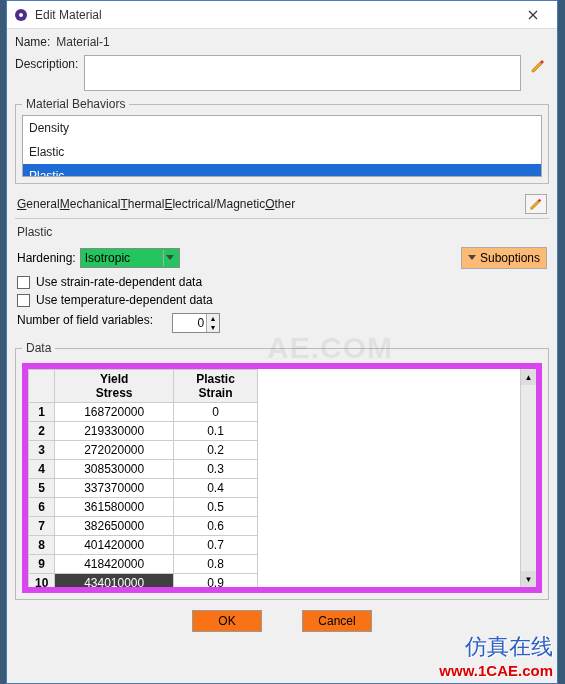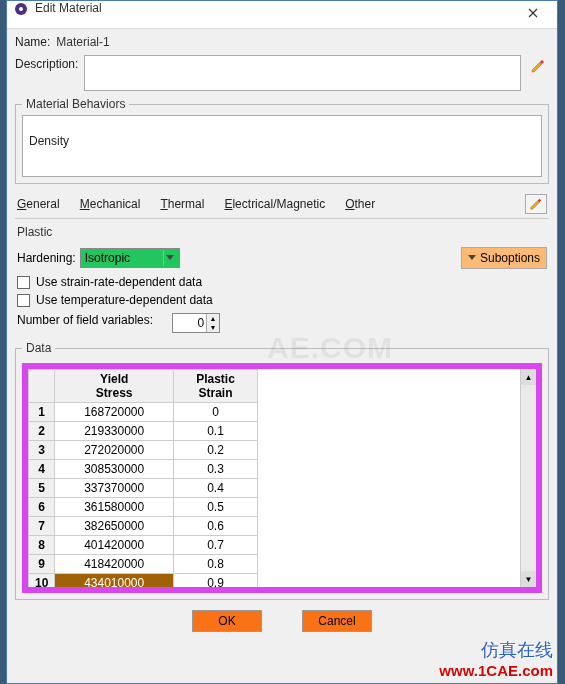--- a/index.html
+++ b/index.html
@@ -19,21 +19,21 @@
     width: 552px;
     height: 684px;
     background: #f0f0f0;
     border: 1px solid #4a7ab0;
   }
   .titlebar {
     height: 28px;
     background: #fff;
     border-bottom: 1px solid #ddd;
     display: flex;
-    align-items: flex-start;
+    align-items: center;
     padding: 0 4px 0 6px;
   }
   .titlebar .icon-app {
     width: 16px; height: 16px;
     margin-right: 6px;
   }
   .title-text { flex: 1; color: #333; font-size: 12px; }
   .close-btn {
     width: 40px; height: 24px;
     display: flex; align-items:center; justify-content:center;
@@ -64,32 +64,32 @@
     padding:4px 6px 6px 6px;
   }
   fieldset.behaviors legend { color:#333; padding:0 4px; }
   .behavior-list {
     background:#fff;
     border:1px solid #aaa;
     height:62px;
     overflow:hidden;
   }
   .behavior-item {
-    padding:18px 6px;
+    padding:5px 6px;
     color:#222;
   }
   .behavior-item.selected {
     background:#1e6bd6;
     color:#fff;
   }
   .menubar {
     display:flex;
     align-items:center;
     padding:4px 2px;
-    gap:20px;
+    gap:0;
     border-bottom:1px solid #ccc;
     margin-bottom:6px;
   }
   .menuitem { color:#222; }
   .menuitem .ul { text-decoration: underline; }
   .spacer { flex:1; }
   .mini-btn {
     width:22px; height:20px;
     border:1px solid #aaa;
     background:#f4f4f4;
@@ -163,21 +163,21 @@
   th, td {
     border:1px solid #ccc;
     text-align:center;
     font-weight:normal;
     padding:2px 6px;
     height:19px;
     font-size:12px;
   }
   th { background:#f0f0f0; font-weight:bold; height:30px; line-height:14px; }
   td.rownum { background:#f0f0f0; font-weight:bold; width:26px; }
-  td.cell-sel { background:#a16207; color:#fff; }
+  td.cell-sel { background:#404040; color:#fff; }
   .vscroll {
     width:16px;
     background:#eaeaea;
     border-left:1px solid #ccc;
     position:relative;
   }
   .vscroll .up, .vscroll .down {
     position:absolute; left:0; width:100%; height:16px;
     background:#ddd;
     display:flex; align-items:center; justify-content:center;
@@ -205,21 +205,21 @@
     color:rgba(0,0,0,0.06);
     letter-spacing:1px;
     pointer-events:none;
   }
   .watermark2 {
     position:absolute;
     right:4px; bottom:4px;
     text-align:right;
     pointer-events:none;
   }
-  .watermark2 .cn { font-size:18px; font-family: Liberation Sans, sans-serif; color:#2b5fc7; text-shadow:1px 1px 0 #fff; }
+  .watermark2 .cn { font-size:22px; font-family: Liberation Sans, sans-serif; color:#2b5fc7; text-shadow:1px 1px 0 #fff; }
   .watermark2 .url { font-size:15px; color:#d00; font-weight:bold; text-shadow:1px 1px 0 #fff; }
 </style>
 </head>
 <body>
 
 <div class="window">
 
   <div class="titlebar">
     <span class="icon-app">
       <svg viewBox="0 0 16 16" width="16" height="16">

